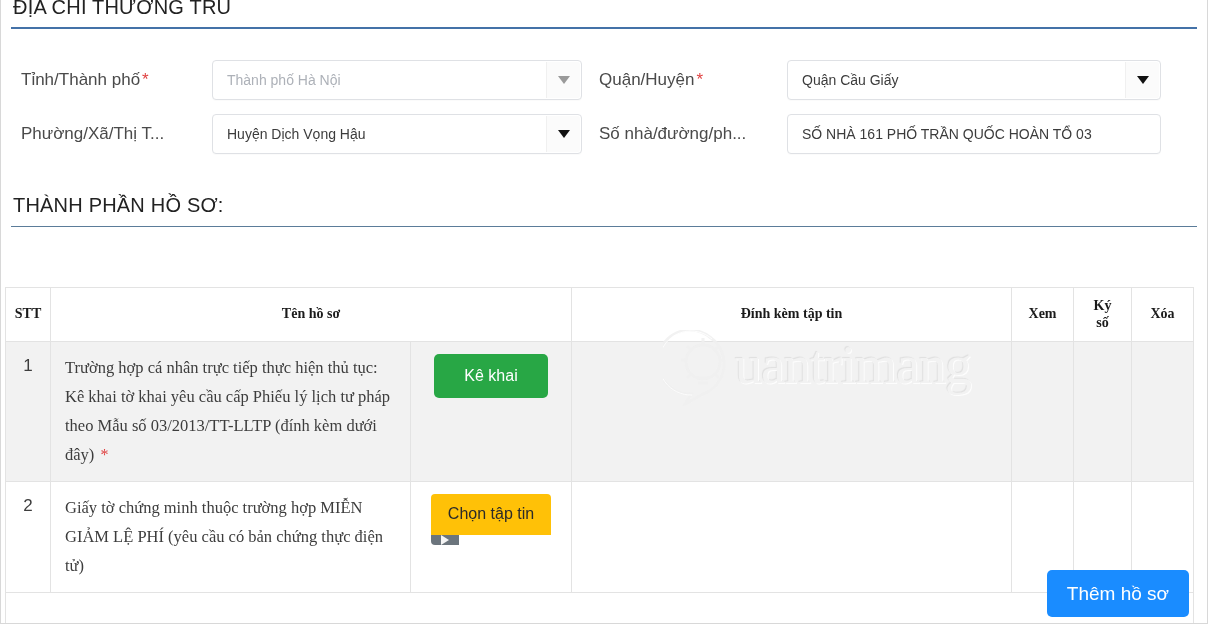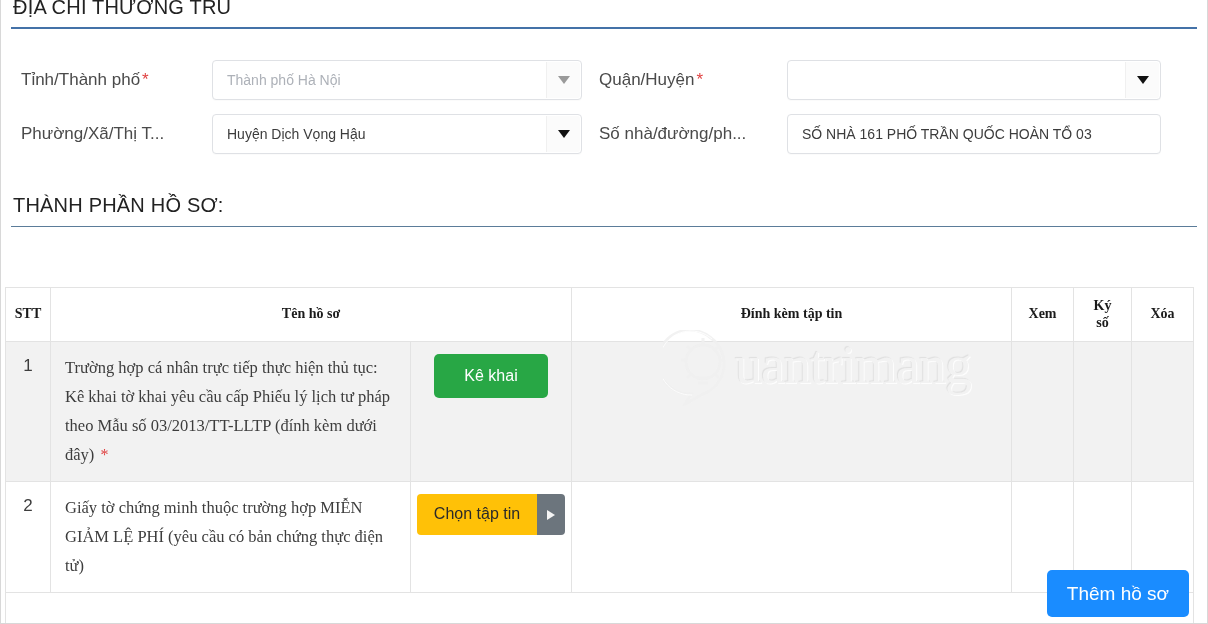--- a/index.html
+++ b/index.html
@@ -190,20 +190,21 @@
     border-radius: 5px;
     cursor: pointer;
     font-family: "Liberation Sans", sans-serif;
   }
   .btn-file {
     display: inline-flex;
     align-items: stretch;
     border-radius: 4px;
     overflow: hidden;
     cursor: pointer;
+    flex-direction: column;
   }
   .btn-file .lbl {
     background: #ffc107;
     color: #2a2a2a;
     font-size: 16px;
     padding: 12px 17px 13px 17px;
     line-height: 1;
     white-space: nowrap;
   }
   .btn-file .arrow {
@@ -277,20 +278,21 @@
       <div class="field w-sel-left placeholder">
         <span class="val">Thành phố Hà Nội</span>
         <span class="caret muted">
             <i></i>
           </span>
       </div>
       <div class="fcell-label lbl-right">
         <span>Quận/Huyện</span><span class="req">*</span>
       </div>
       <div class="field w-sel-right">
+        <span class="val">Quận Cầu Giấy</span>
         <span class="caret">
             <i></i>
           </span>
       </div>
     </div>
 
     <div class="frow">
       <div class="fcell-label lbl-left">
         <span>Phường/Xã/Thị T...</span>
       </div>

